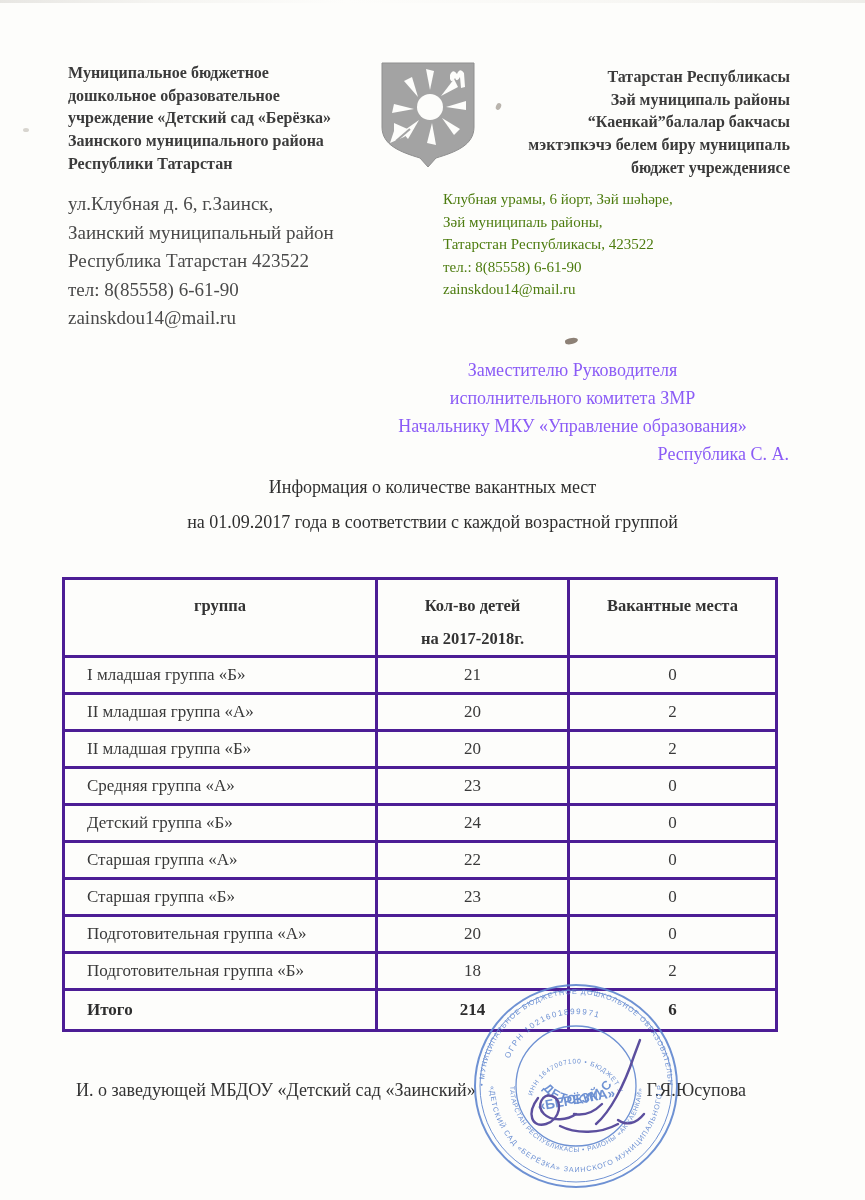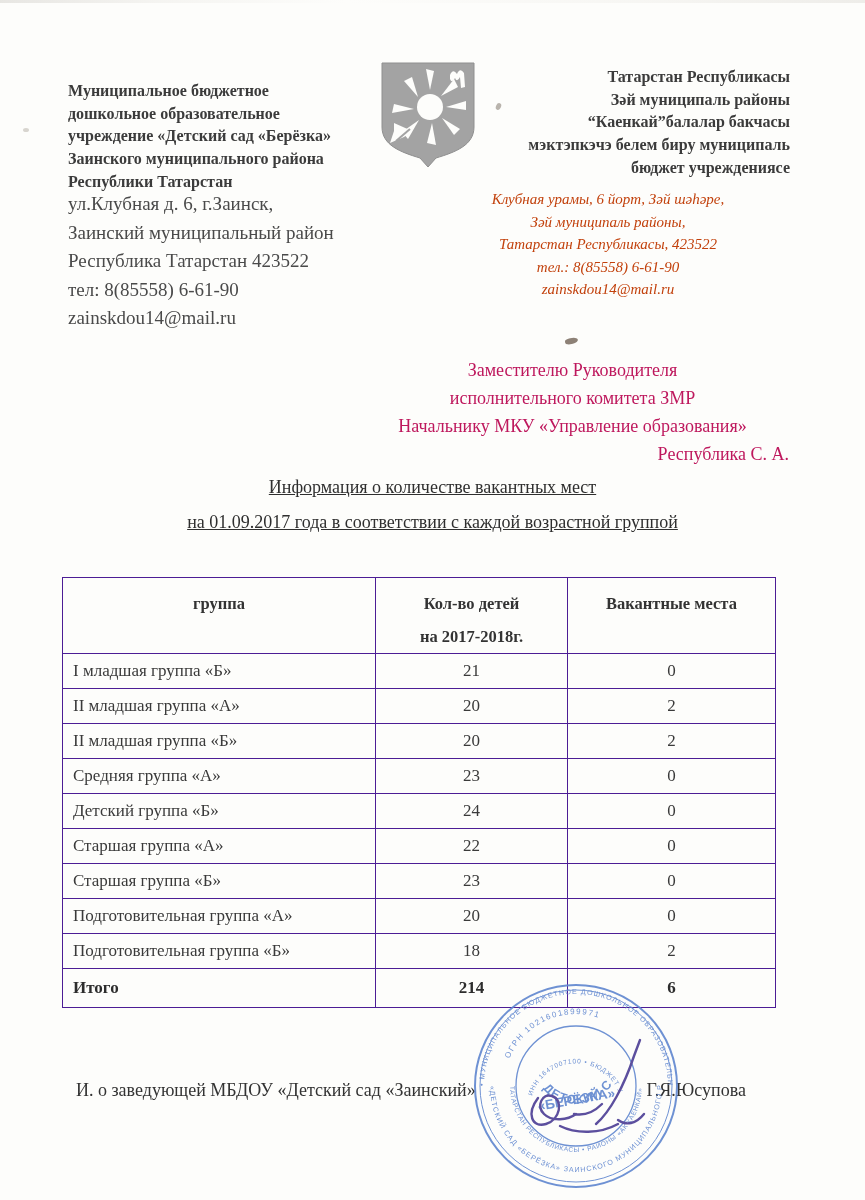--- a/index.html
+++ b/index.html
@@ -13,65 +13,65 @@
     width:865px;height:1200px;
     margin:0 auto;
     background:#fdfdfb;
     color:#2e2e2e;
     overflow:hidden;
   }
   .pre{white-space:pre-line;}
 
   
   .org-left{
-    position:absolute;left:68px;top:80px;width:310px;
+    position:absolute;left:68px;top:62px;width:310px;
     font-weight:bold;font-size:16px;line-height:1.42;
     color:#3b3b3b;
   }
   .org-right{
     position:absolute;top:66px;right:75px;width:330px;
     font-weight:bold;font-size:16px;line-height:1.42;
     text-align:right;color:#3b3b3b;
   }
   .emblem{position:absolute;left:374px;top:57px;width:108px;height:112px;}
   .addr-left{
     position:absolute;left:68px;top:190px;width:310px;
     font-size:19px;line-height:1.5;color:#4a4a4a;
   }
   .addr-right{
     position:absolute;top:188px;right:92px;width:330px;
-    font-size:15px;line-height:1.5;text-align:center;color:#c2410c;font-style:italic;
+    font-size:15px;line-height:1.5;text-align:left;color:#4d7c0f;
   }
 
   
   .addressee{
     position:absolute;left:350px;top:357px;width:445px;
-    font-size:18px;line-height:1.55;text-align:center;color:#be185d;
+    font-size:18px;line-height:1.55;text-align:center;color:#8b5cf6;
   }
   .addressee .last{text-align:right;padding-right:6px;}
 
   
   .doc-title{
     position:absolute;left:0;top:477px;width:100%;
-    text-align:center;font-size:18px;color:#2f2f2f;text-decoration:underline;
+    text-align:center;font-size:18px;color:#2f2f2f;
   }
   .doc-title .t2{margin-top:14px;}
 
   
   .vac-table{
     position:absolute;left:62px;top:577px;width:713px;
     border-collapse:collapse;table-layout:fixed;
     font-size:17px;color:#3a3a3a;
   }
   .vac-table col.c1{width:313px;}
   .vac-table col.c2{width:192px;}
   .vac-table col.c3{width:208px;}
   .vac-table th,.vac-table td{
-    border:1px solid #4c1d95;
-    padding:0 10px;
+    border:3px solid #4c1d95;
+    padding:0 22px;
   }
   .vac-table thead th{
     font-weight:bold;vertical-align:top;text-align:center;
     padding-top:9px;height:64px;font-size:16.5px;line-height:2.0;
     color:#333;
   }
   .vac-table tbody td{height:34px;}
   .vac-table td.num{text-align:center;}
   .vac-table tr.total td{height:38px;font-weight:bold;color:#2d2d2d;}
 

